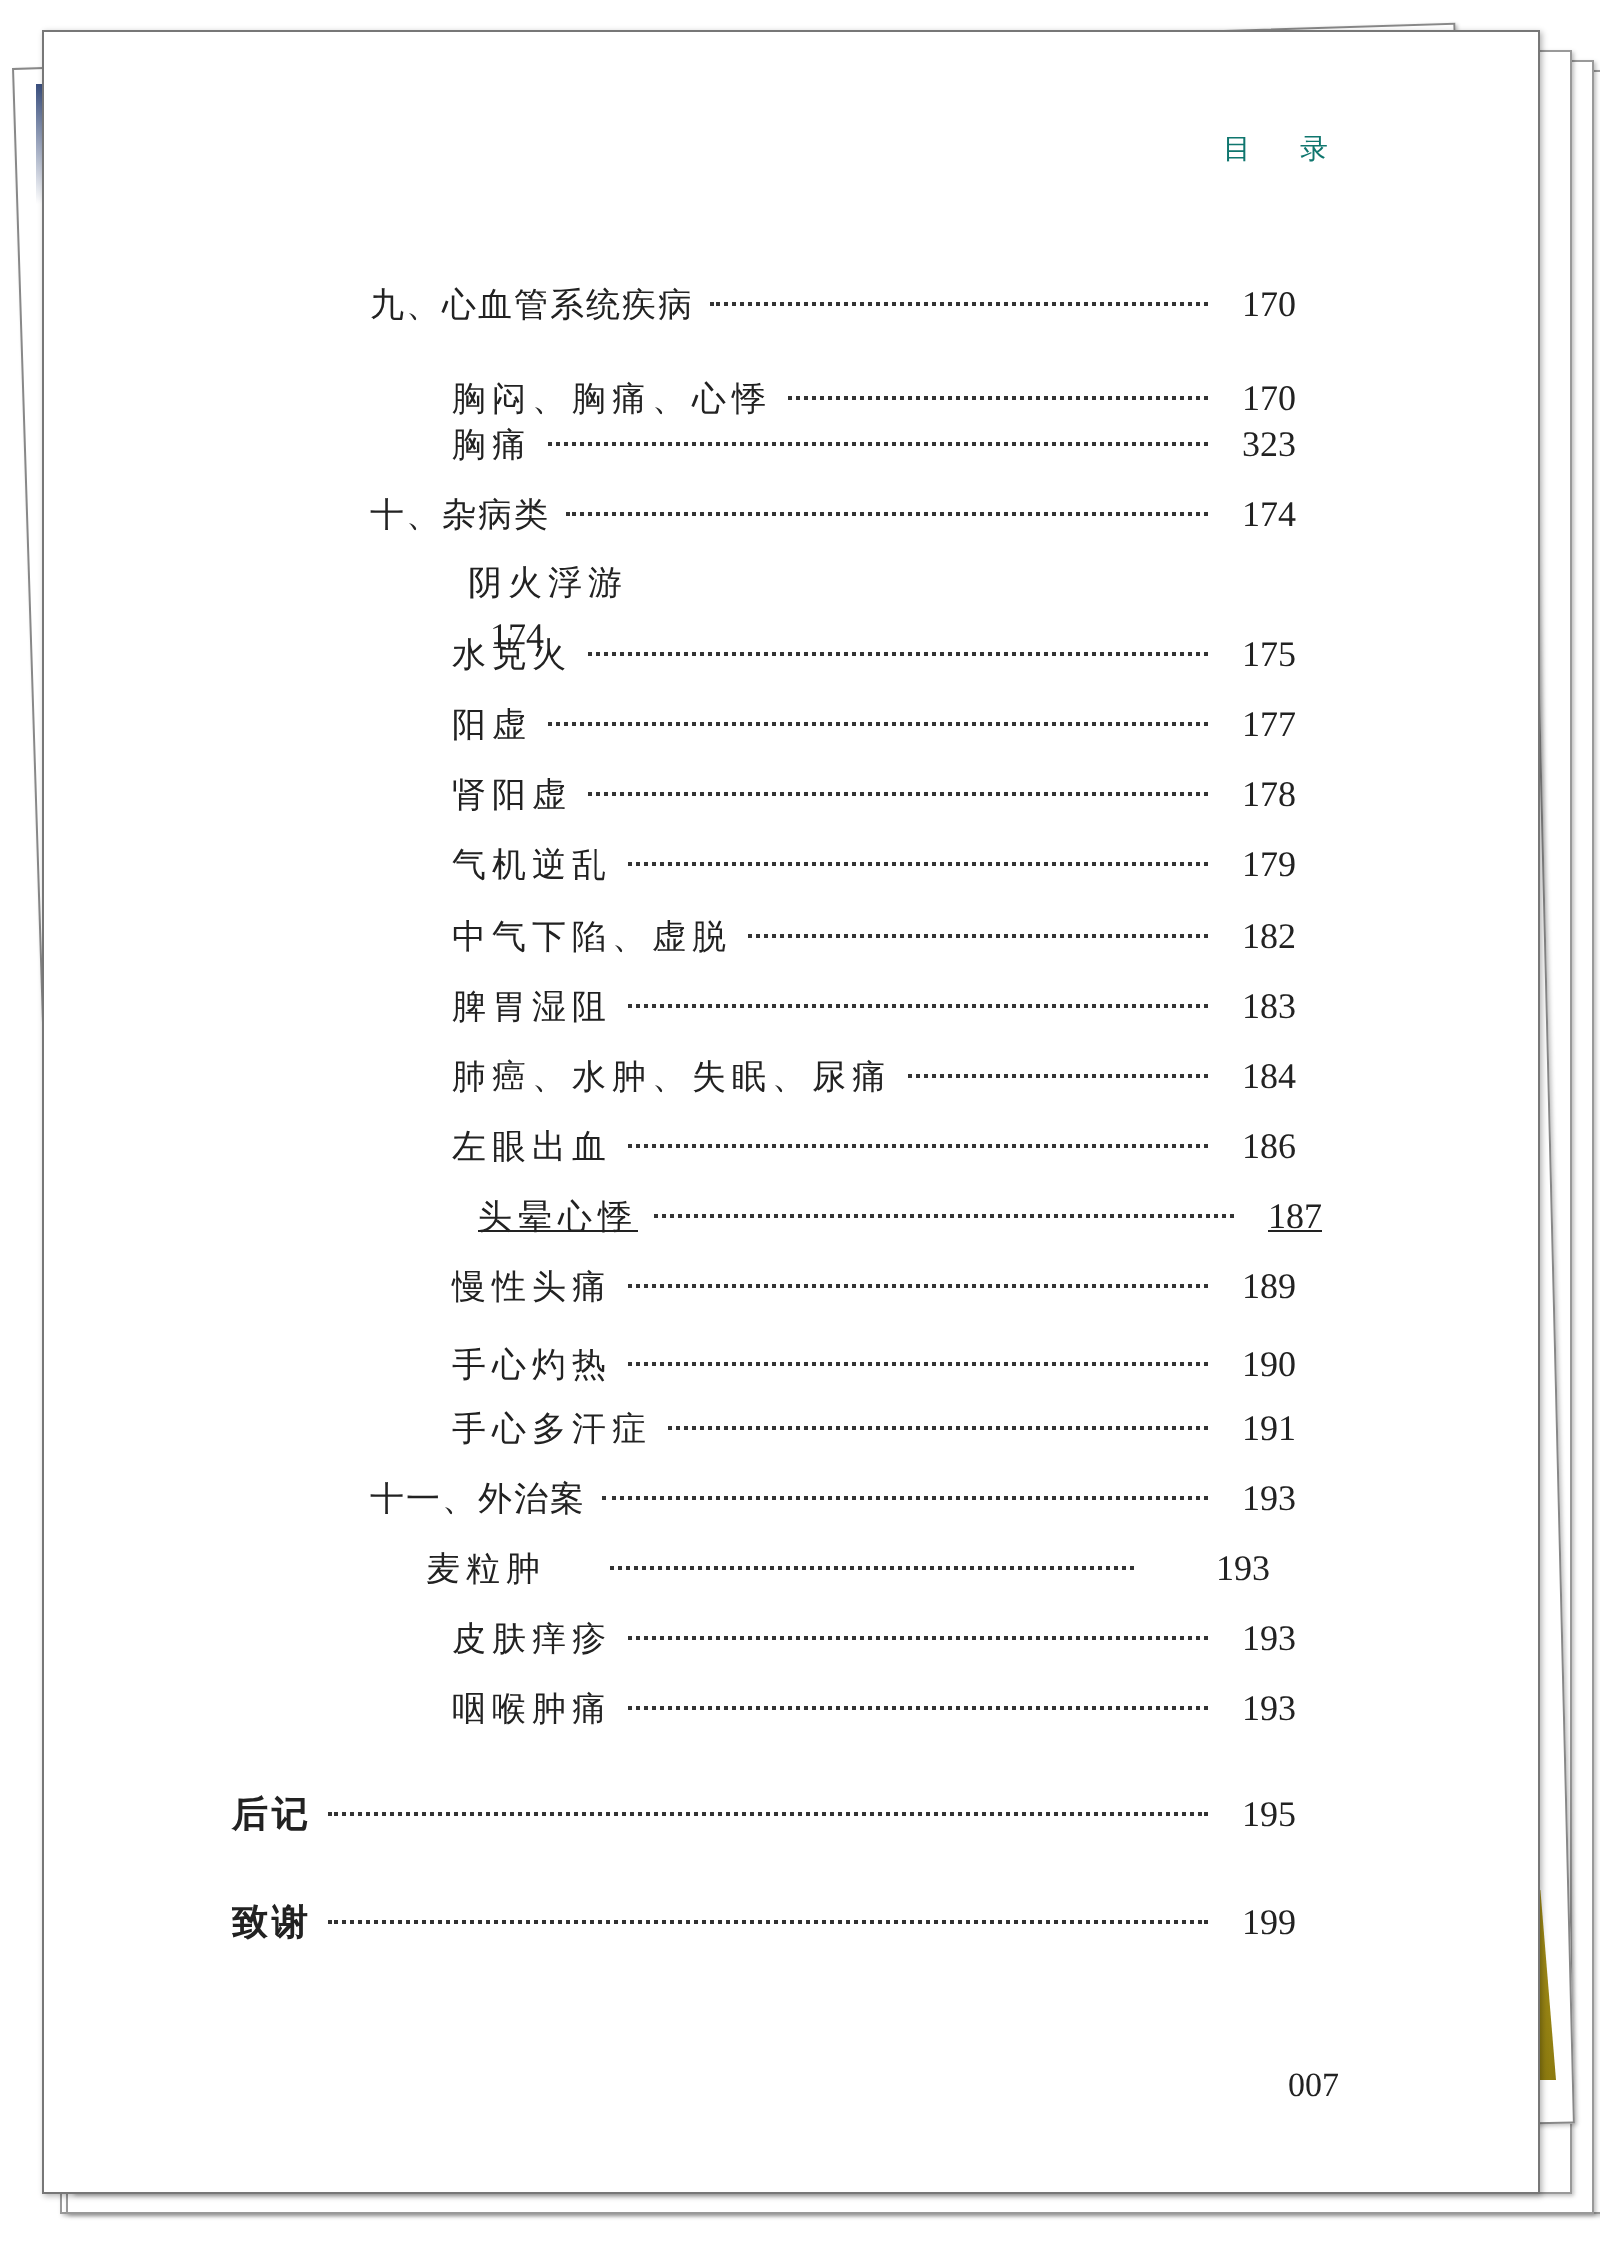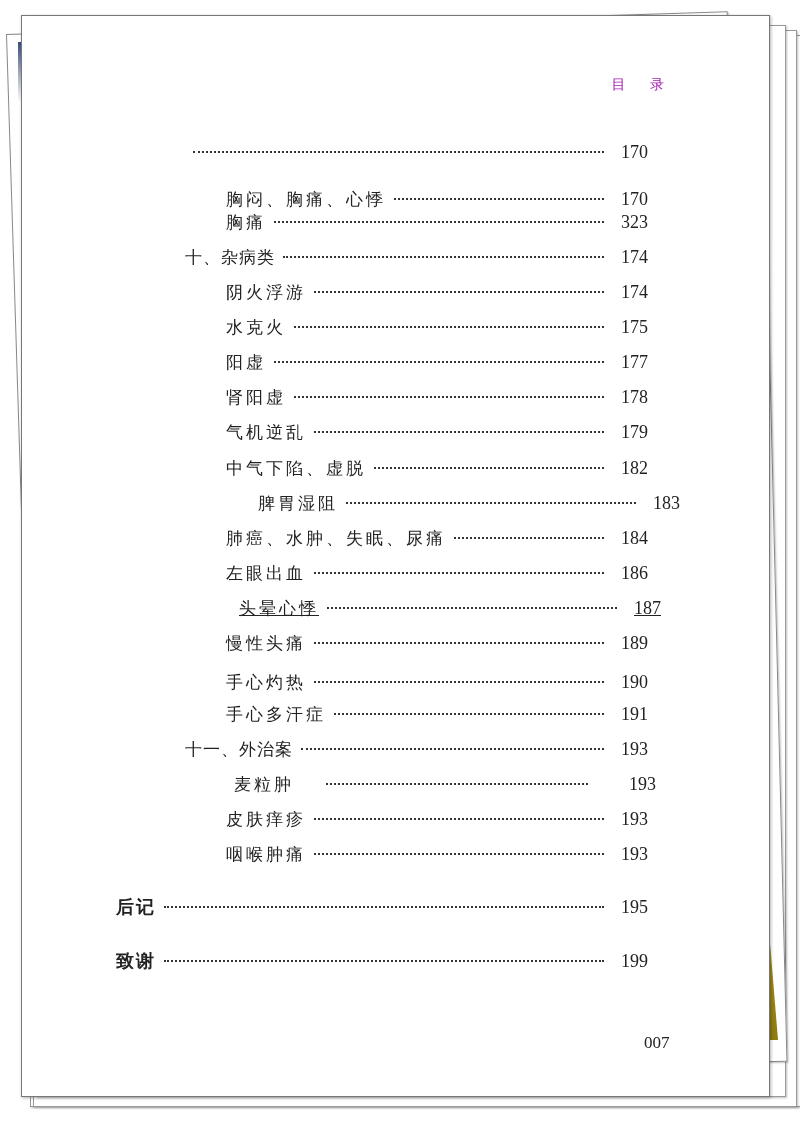--- a/index.html
+++ b/index.html
@@ -37,22 +37,22 @@
       position: absolute; left: 766px; top: 945px; width: 12px; height: 95px;
       background: linear-gradient(#a5901a, #8d7b10);
       clip-path: polygon(0 0, 35% 0, 100% 100%, 0 100%);
     }
     .page {
       position: absolute; left: 21px; top: 15px; width: 747px; height: 1080px;
       background: #fff; border: 1px solid #777;
       box-shadow: 1px 1px 3px rgba(0,0,0,0.3);
     }
     .header {
-      position: absolute; right: 95px; top: 60px;
-      font-family: "DejaVu Sans", sans-serif; font-size: 14px; color: #a21caf;
+      position: absolute; right: 95px; top: 50px;
+      font-family: "DejaVu Sans", sans-serif; font-size: 14px; color: #0f766e;
       letter-spacing: 10px;
     }
     .toc { position: absolute; left: 0; top: 0; width: 100%; }
     .row {
       position: absolute; display: flex; align-items: baseline;
       font-size: 17px; color: #222; height: 24px; line-height: 24px;
     }
     .row .title { white-space: nowrap; letter-spacing: 3px; }
     .row.lvl1 .title { font-family: "DejaVu Sans", sans-serif; font-size: 17px; letter-spacing: 1px; }
     .row.lvl0 .title { font-family: "DejaVu Sans", sans-serif; font-weight: bold; font-size: 18px; letter-spacing: 2px; }
@@ -74,39 +74,40 @@
 <div class="sheet b1"></div>
 <div class="sheet b2"></div>
 <div class="sheet b3"></div>
 <div class="sheet tilt-tr"></div>
 <div class="gold-edge"></div>
 
 <div class="page">
   <div class="header">目 录</div>
   <div class="toc" id="toc">
       <div class="row lvl1" style="left: 163px; top: 124px; width: 463px;">
+        <span class="title">九、心血管系统疾病</span>
         <span class="dots"></span>
         <span class="pg">170</span>
       </div>
       <div class="row lvl2" style="left: 204px; top: 171px; width: 422px;">
         <span class="title">胸闷、胸痛、心悸</span>
         <span class="dots"></span>
         <span class="pg">170</span>
       </div>
       <div class="row lvl2" style="left: 204px; top: 194px; width: 422px;">
         <span class="title">胸痛</span>
         <span class="dots"></span>
         <span class="pg">323</span>
       </div>
       <div class="row lvl1" style="left: 163px; top: 229px; width: 463px;">
         <span class="title">十、杂病类</span>
         <span class="dots"></span>
         <span class="pg">174</span>
       </div>
-      <div class="row lvl2" style="left: 204px; top: 264px; width: 422px;">
+      <div class="row lvl2" style="left: 204px; top: 264px; width: 422px; flex-direction: column;">
         <span class="title">阴火浮游</span>
         <span class="dots"></span>
         <span class="pg">174</span>
       </div>
       <div class="row lvl2" style="left: 204px; top: 299px; width: 422px;">
         <span class="title">水克火</span>
         <span class="dots"></span>
         <span class="pg">175</span>
       </div>
       <div class="row lvl2" style="left: 204px; top: 334px; width: 422px;">
@@ -122,21 +123,21 @@
       <div class="row lvl2" style="left: 204px; top: 404px; width: 422px;">
         <span class="title">气机逆乱</span>
         <span class="dots"></span>
         <span class="pg">179</span>
       </div>
       <div class="row lvl2" style="left: 204px; top: 440px; width: 422px;">
         <span class="title">中气下陷、虚脱</span>
         <span class="dots"></span>
         <span class="pg">182</span>
       </div>
-      <div class="row lvl2" style="left: 204px; top: 475px; width: 422px; margin-left: 32px;">
+      <div class="row lvl2" style="left: 204px; top: 475px; width: 422px;">
         <span class="title">脾胃湿阻</span>
         <span class="dots"></span>
         <span class="pg">183</span>
       </div>
       <div class="row lvl2" style="left: 204px; top: 510px; width: 422px;">
         <span class="title">肺癌、水肿、失眠、尿痛</span>
         <span class="dots"></span>
         <span class="pg">184</span>
       </div>
       <div class="row lvl2" style="left: 204px; top: 545px; width: 422px;">
@@ -162,21 +163,21 @@
       <div class="row lvl2" style="left: 204px; top: 686px; width: 422px;">
         <span class="title">手心多汗症</span>
         <span class="dots"></span>
         <span class="pg">191</span>
       </div>
       <div class="row lvl1" style="left: 163px; top: 721px; width: 463px;">
         <span class="title">十一、外治案</span>
         <span class="dots"></span>
         <span class="pg">193</span>
       </div>
-      <div class="row lvl2" style="left: 212px; top: 756px; width: 422px; gap: 24px;">
+      <div class="row lvl2" style="left: 191px; top: 756px; width: 422px; gap: 24px;">
         <span class="title">麦粒肿</span>
         <span class="dots"></span>
         <span class="pg">193</span>
       </div>
       <div class="row lvl2" style="left: 204px; top: 791px; width: 422px;">
         <span class="title">皮肤痒疹</span>
         <span class="dots"></span>
         <span class="pg">193</span>
       </div>
       <div class="row lvl2" style="left: 204px; top: 826px; width: 422px;">

